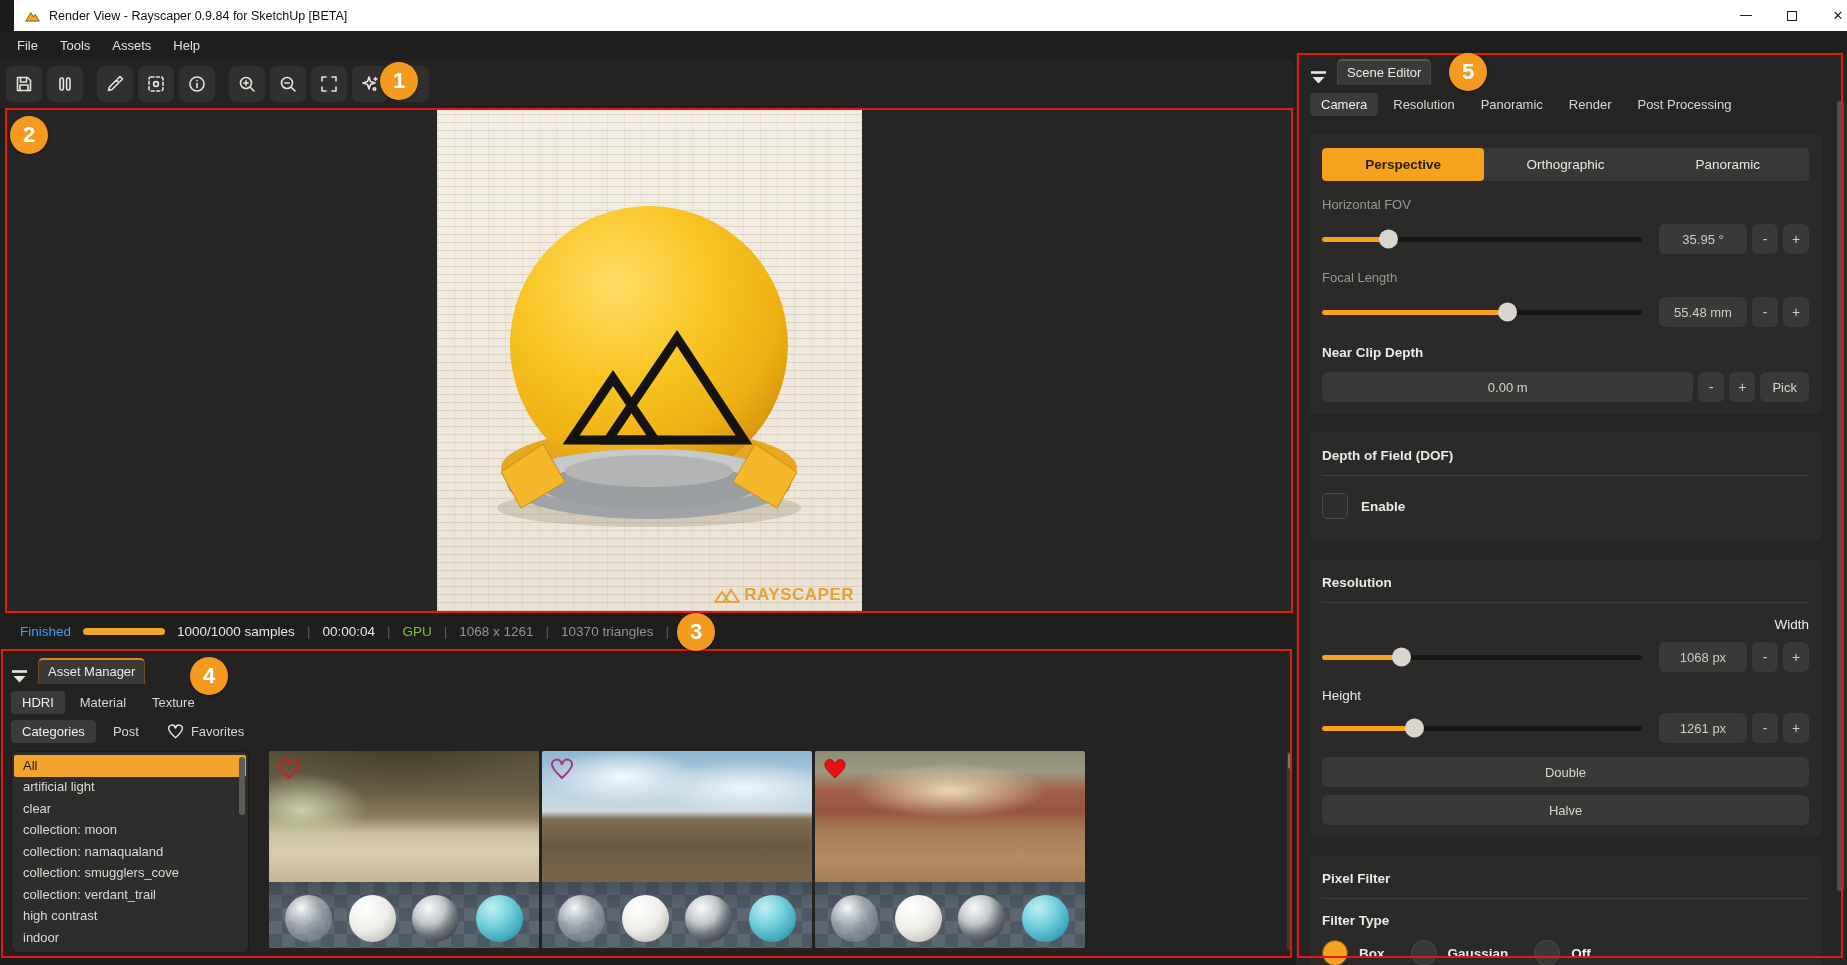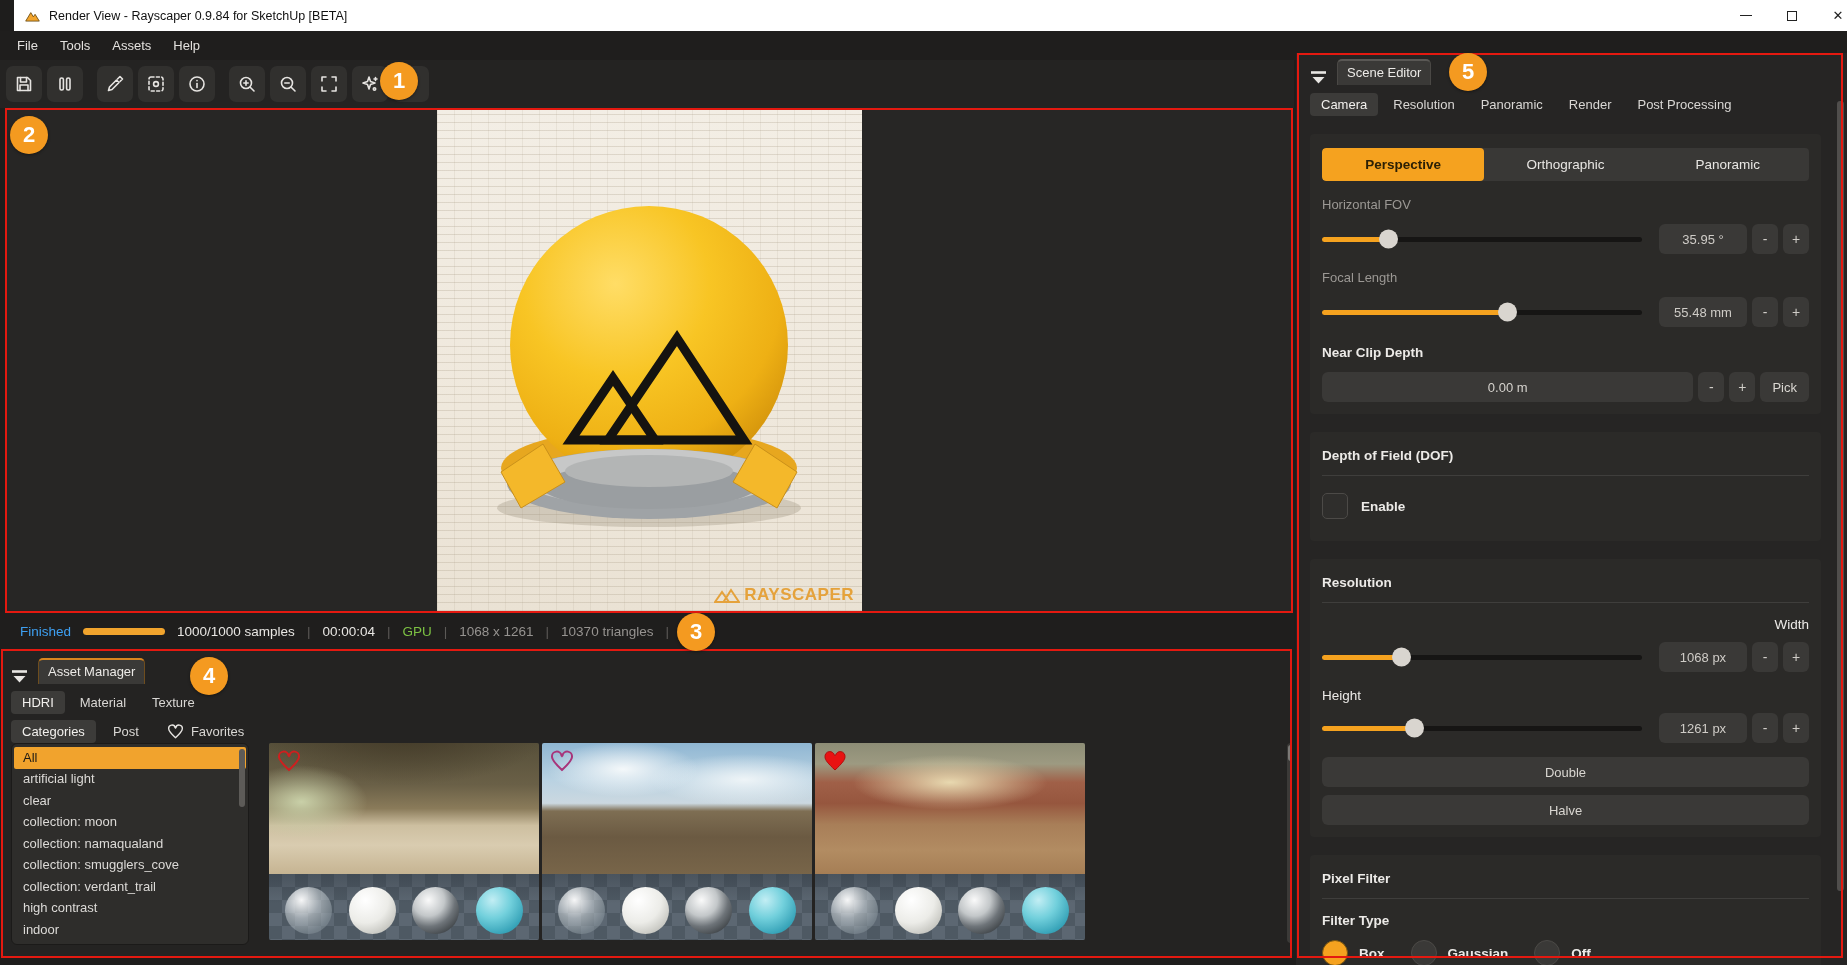--- a/index.html
+++ b/index.html
@@ -47,21 +47,21 @@
 
   
   .asset-mgr { position:absolute; left:1px; top:650px; width:1291px; height:308px; background:#242322; padding:6px 10px; overflow:hidden; }
   .panel-head { display:flex; align-items:flex-end; gap:10px; height:28px; }
   .panel-tab { background:#3a3937; border:1px solid #7a5category520; border:1px solid #6e4d1e; border-bottom:none; border-top:2px solid #d8851f; color:#eceae7; font-size:13px; padding:4px 9px 5px; border-radius:5px 5px 0 0; }
   .funnel-icon svg { display:block; }
   .tab-row { display:flex; gap:4px; margin-top:7px; }
   .tab { color:#d9d7d4; font-size:13px; padding:4px 11px; border-radius:4px; }
   .tab.active { background:#3c3b39; color:#f2f0ed; }
   .subtab-row { display:flex; gap:6px; margin-top:6px; align-items:center; }
-  .am-body { display:flex; margin-top:0; gap:20px; height:202px; }
+  .am-body { display:flex; margin-top:8px; gap:20px; height:202px; }
   .cat-list { position:relative; width:238px; height:202px; background:#2e2d2b; border:1px solid #1b1a19; border-radius:6px; padding:3px 2px; overflow:hidden; }
   .cat-item { font-size:13px; color:#dcdad7; padding:2.5px 9px; height:21.5px; }
   .cat-item.selected { background:#f1a32d; color:#1d1a14; border-radius:2px; }
   .cat-scroll { position:absolute; right:3px; top:5px; width:6px; height:58px; background:#5d5b58; border-radius:3px; }
   .thumbs { position:relative; display:flex; gap:3px; flex:1; }
   .thumb { position:relative; width:270px; height:197px; border-radius:2px; overflow:hidden; background:#3a3a3a; }
   .pano { position:absolute; left:0; top:0; width:100%; height:131px; }
   .pano-1 { background:
       radial-gradient(ellipse 90% 70% at 50% -10%, #433a28 0%, rgba(0,0,0,0) 60%),
       radial-gradient(ellipse 35% 40% at 12% 45%, #c9d0a8 0%, rgba(0,0,0,0) 70%),

